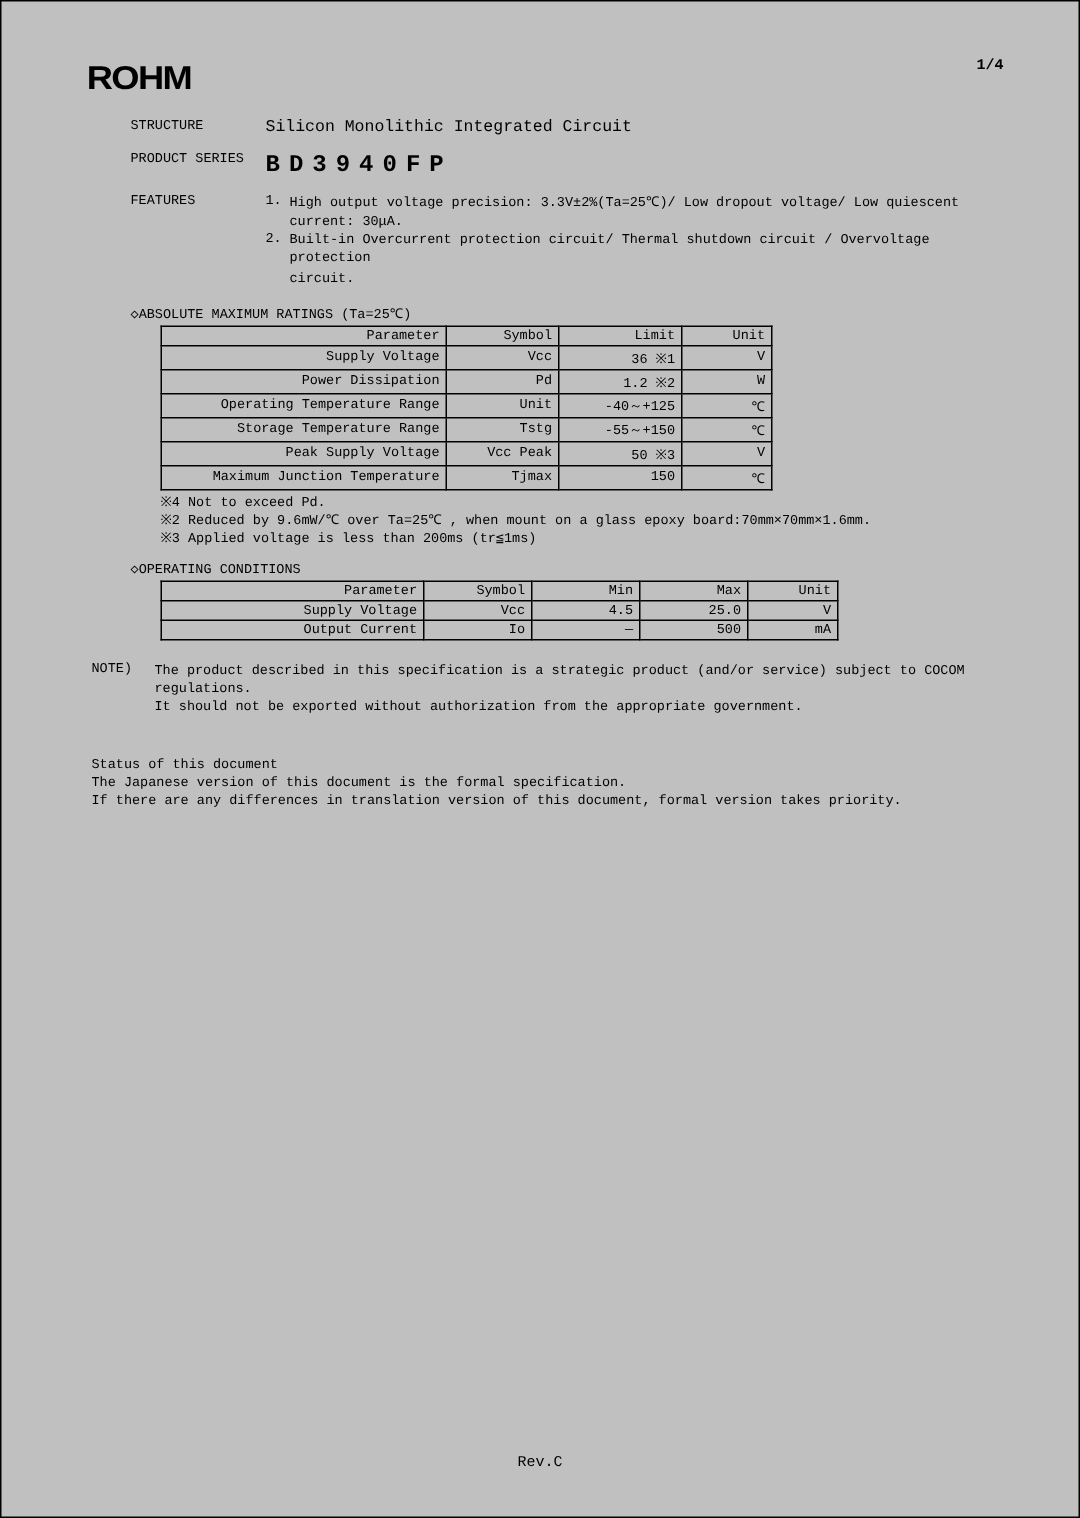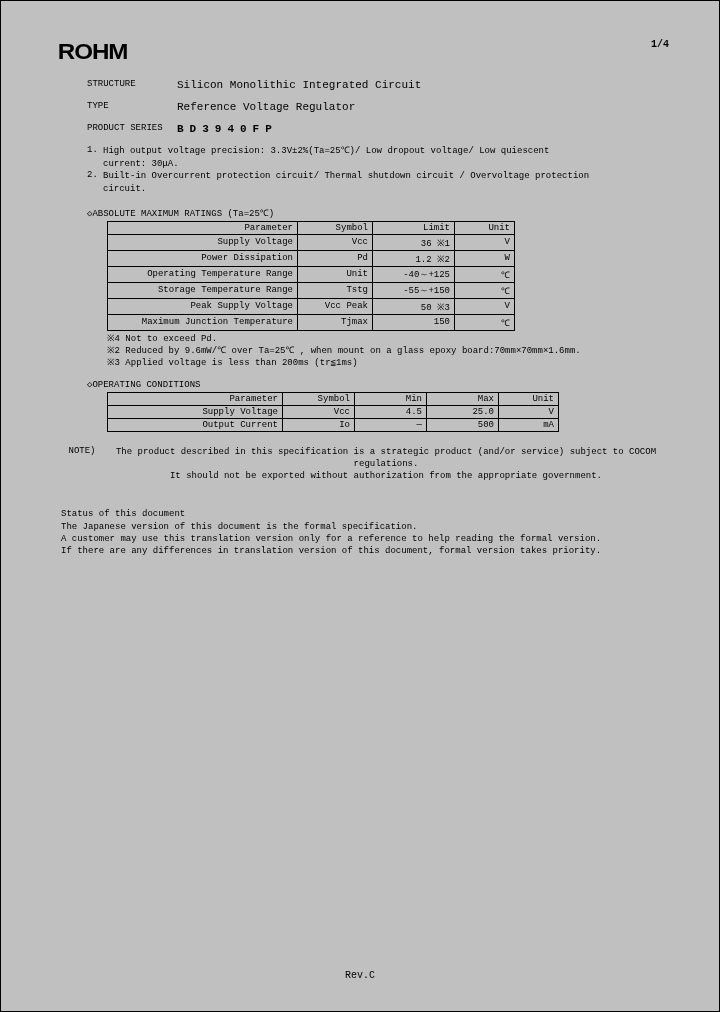--- a/index.html
+++ b/index.html
@@ -14,67 +14,64 @@
     border: 1px solid #000;
     padding: 38px 50px 20px 60px;
   }
   .header-row { display: flex; justify-content: space-between; align-items: flex-start; margin-bottom: 14px; gap: 16px; }
   .logo { font-family: Arial, sans-serif; font-weight: 900; font-size: 22px; letter-spacing: -1px; transform: scaleX(1.1); }
   .page-num { font-size: 10px; font-weight: bold; }
   .content { padding-left: 26px; }
   .spec-row { display: flex; margin-bottom: 10px; font-family: Liberation Mono, monospace; }
   .spec-label { width: 90px; font-size: 9px; }
   .spec-value { flex: 1; font-size: 11px; }
-  .product-series { letter-spacing: 6px; font-weight: bold; font-size: 11px; }
+  .product-series { letter-spacing: 6px; font-weight: bold; font-size: 16px; }
   .features-list { flex: 1; }
   .features-list .f-item { display: flex; margin-bottom: 1px; }
   .f-num { width: 16px; }
   .f-text { flex: 1; line-height: 1.35; }
   .f-indent { padding-left: 16px; line-height: 1.35; }
   .section-title { font-size: 9px; margin: 10px 0 2px 0; }
   table { border-collapse: collapse; margin-left: 20px; }
   th, td { border: 1px solid #000; font-size: 9px; padding: 1px 4px; text-align: right; font-weight: normal; }
   .col-param { width: 190px; }
   .col-sym { width: 75px; }
   .col-limit { width: 82px; }
   .col-unit { width: 60px; }
   .oc-param { width: 175px; }
   .oc-sym { width: 72px; }
   .oc-min { width: 72px; }
   .oc-max { width: 72px; }
   .oc-unit { width: 60px; }
   .notes { margin: 2px 0 0 20px; line-height: 1.35; }
-  .note-block { margin: 14px 0 4px 0; display: flex; text-align: center; }
+  .note-block { margin: 14px 0 4px 0; display: flex; }
   .note-lbl { width: 42px; }
   .note-txt { flex: 1; line-height: 1.35; }
   .status { margin-top: 26px; line-height: 1.35; }
   .revision { position: absolute; bottom: 30px; left: 0; right: 0; text-align: center; font-size: 10px; }
 </style>
 </head>
 <body>
 
 <div class="header-row">
   <div class="logo">ROHM</div>
   <div class="page-num">1/4</div>
 </div>
 
 <div class="content">
   <div class="spec-row">
     <div class="spec-label">STRUCTURE</div>
     <div class="spec-value">Silicon Monolithic Integrated Circuit</div>
   </div>
   <div class="spec-row">
-    <div class="spec-label">TYPE</div>
-    <div class="spec-value">Reference Voltage Regulator</div>
-  </div>
-  <div class="spec-row">
     <div class="spec-label">PRODUCT SERIES</div>
     <div class="spec-value product-series">BD3940FP</div>
   </div>
   <div class="spec-row">
+    <div class="spec-label">FEATURES</div>
     <div class="features-list">
       <div class="f-item">
         <div class="f-num">1.</div>
         <div class="f-text">High output voltage precision: 3.3V±2%(Ta=25℃)/ Low dropout voltage/ Low quiescent</div>
       </div>
       <div class="f-indent">current: 30μA.</div>
       <div class="f-item">
         <div class="f-num">2.</div>
         <div class="f-text">Built-in Overcurrent protection circuit/ Thermal shutdown circuit / Overvoltage protection</div>
       </div>
@@ -167,17 +164,16 @@
   <div class="note-lbl">NOTE)</div>
   <div class="note-txt">
     <div>The product described in this specification is a strategic product (and/or service) subject to COCOM regulations.</div>
     <div>It should not be exported without authorization from the appropriate government.</div>
   </div>
 </div>
 
 <div class="status">
   <div>Status of this document</div>
   <div>The Japanese version of this document is the formal specification.</div>
-  <div>A customer may use this translation version only for a reference to help reading the formal version.</div>
   <div>If there are any differences in translation version of this document, formal version takes priority.</div>
 </div>
 
 <div class="revision">Rev.C</div>
 
 </body></html>

